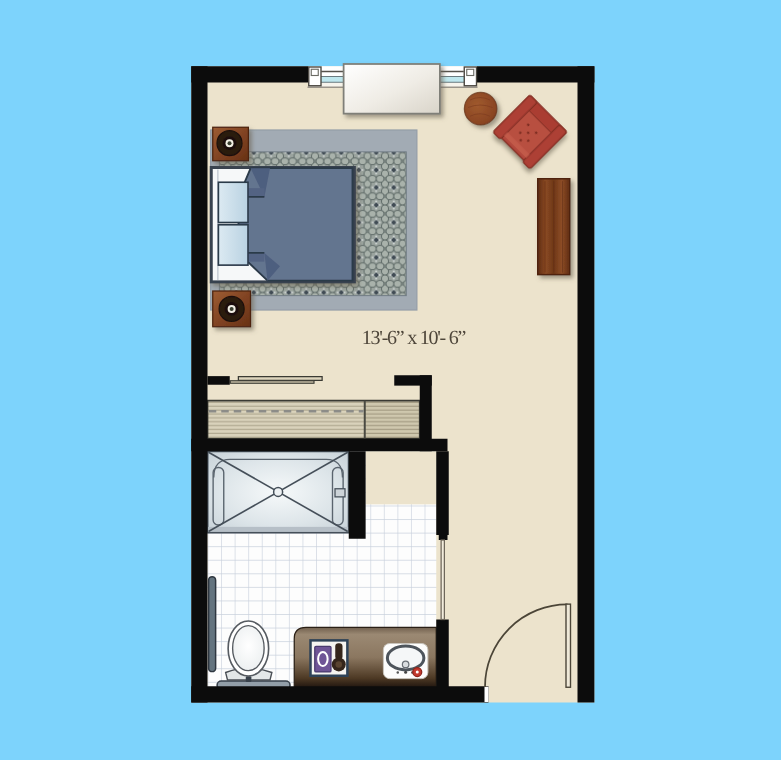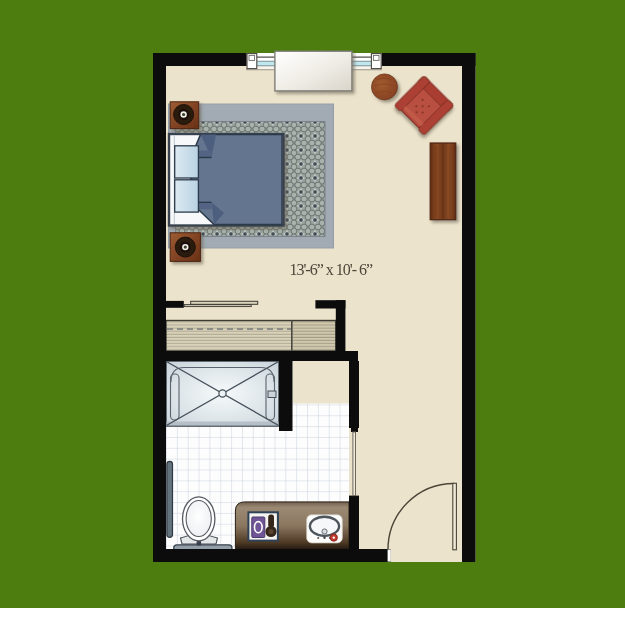--- a/index.html
+++ b/index.html
@@ -1,16 +1,16 @@
 <!DOCTYPE html>
 <html><head>
 <meta charset="utf-8">
 <style>
 html,body{margin:0;padding:0;background:#ffffff;}
-#stage{position:relative;width:625px;height:608px;background:#4d7c0f;font-family:"Liberation Sans",sans-serif;}
+#stage{position:relative;width:625px;height:608px;background:#7dd3fc;font-family:"Liberation Sans",sans-serif;}
 svg{position:absolute;top:0;left:0;}
 </style>
 </head>
 <body>
 <div id="stage">
 <svg width="625" height="625" viewBox="0 0 625 625">
 <defs>
   <linearGradient id="dressgrad" x1="0" y1="0" x2="1" y2="1">
     <stop offset="0" stop-color="#ffffff"></stop>
           <stop offset="0.55" stop-color="#efece5"></stop>

